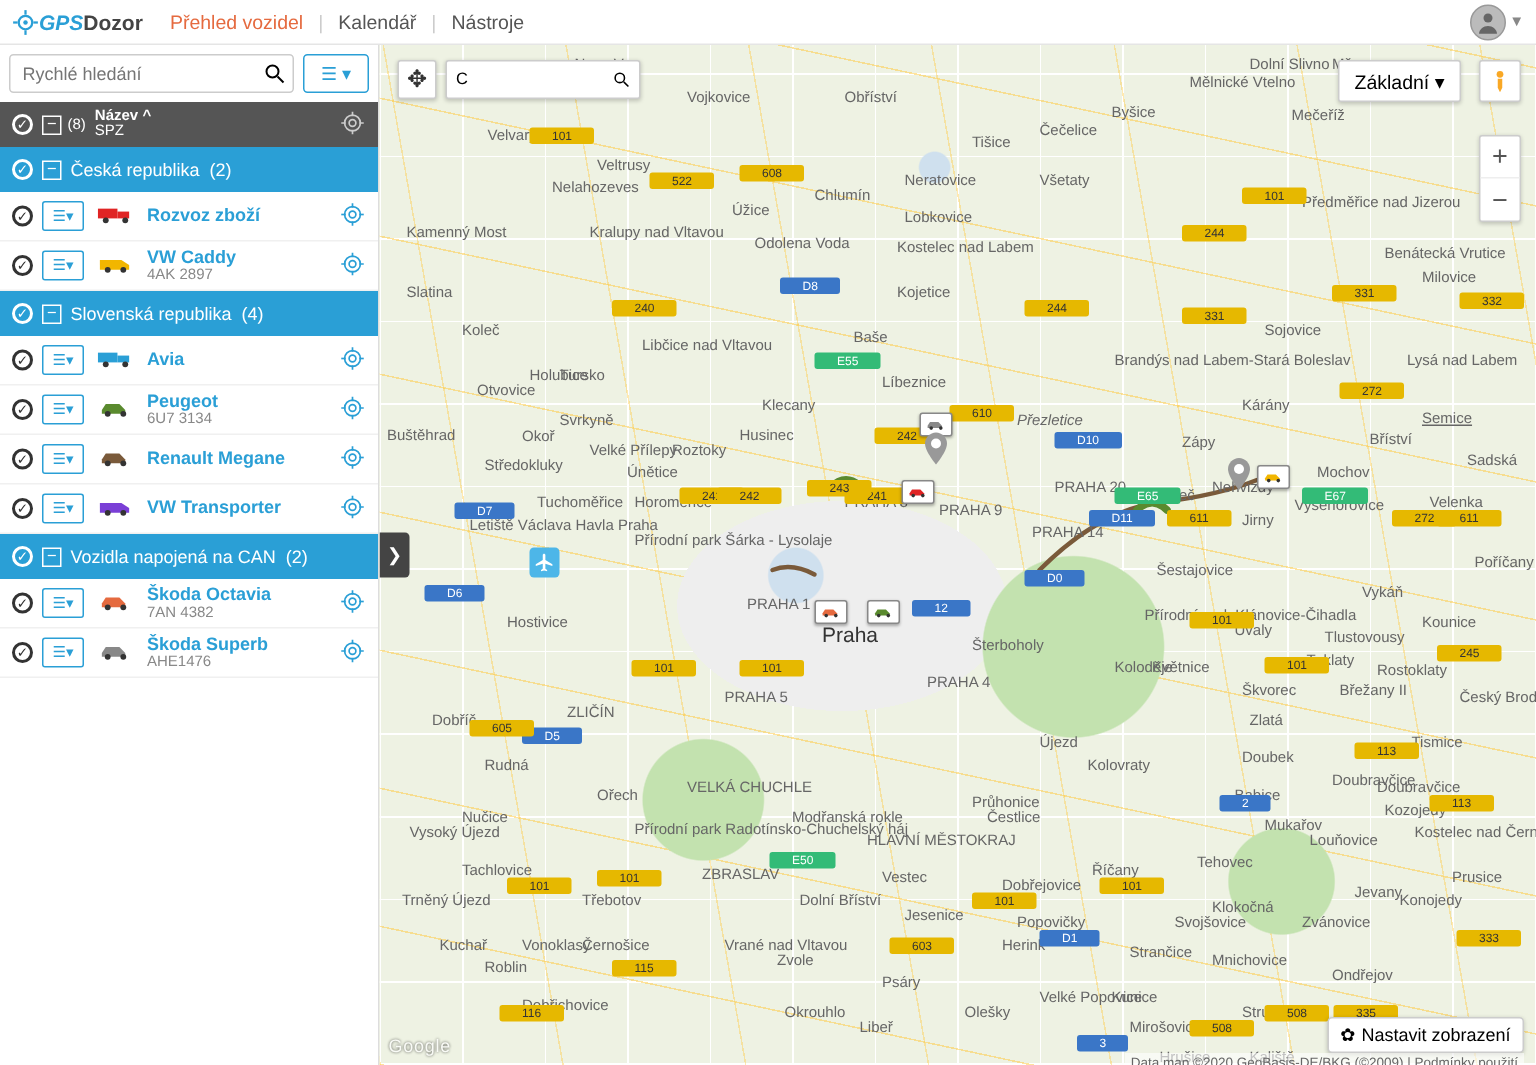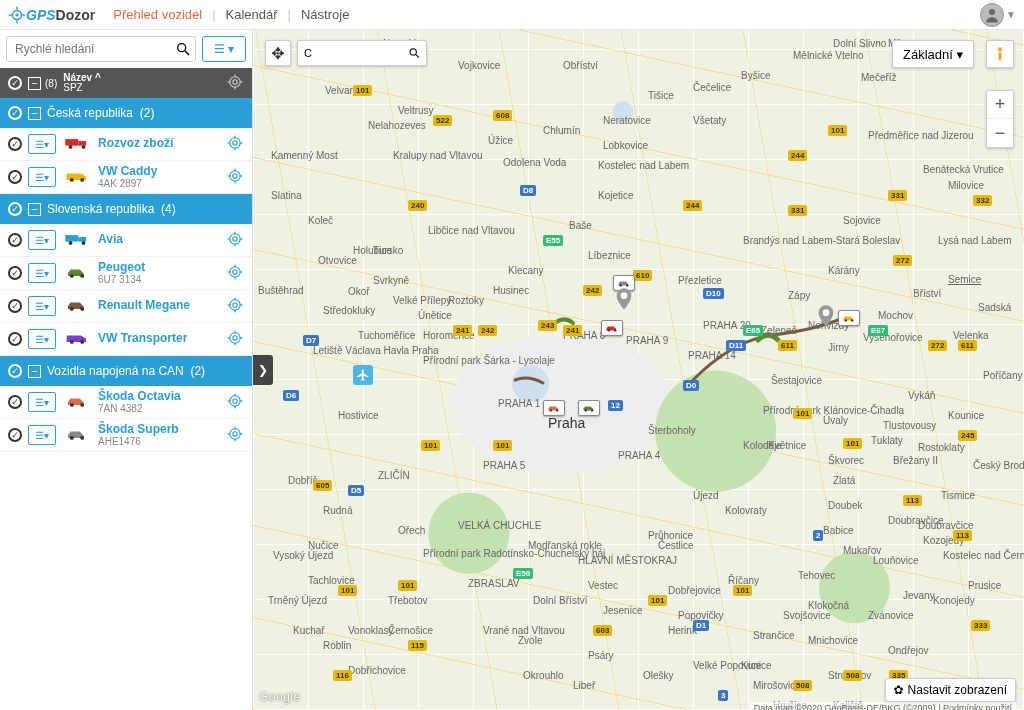--- a/index.html
+++ b/index.html
@@ -96,21 +96,21 @@
 .attribution { position:absolute; bottom:-4px; right:8px; font-size:9px; color:#666; background:rgba(255,255,255,.6); padding:1px 4px; }
 .google-logo { position:absolute; bottom:6px; left:6px; font-size:12px; color:#fff; text-shadow:0 0 2px #000; font-weight:500; letter-spacing:.5px; opacity:.7; }
 
 .expand-handle { position:absolute; top:50%; left:0; transform:translateY(-50%); width:20px; height:30px; background:#444; color:#fff; display:flex; align-items:center; justify-content:center; border-radius:0 3px 3px 0; cursor:pointer; font-size:12px; }
 
 
 .city-label { position:absolute; font-size:10px; color:#666; white-space:nowrap; pointer-events:none; }
 .city-label.big { font-size:14px; color:#333; font-weight:500; }
 
 
-.shield { position:absolute; font-size:8px; color:#fff; padding:1px 3px; border-radius:2px; pointer-events:none;font-weight:bold; }
+.shield { position:absolute; font-size:8px; color:#fff; padding:1px 15px; border-radius:2px; pointer-events:none; }
 .shield.hw { background:#3b7; }
 .shield.nat { background:#e6b800; color:#333; }
 .shield.blue { background:#3a76c7; }
 
 
 .vmarker { position:absolute; width:22px; height:16px; background:#fff; border:1px solid #888; border-radius:2px; display:flex; align-items:center; justify-content:center; font-size:10px; box-shadow:0 1px 2px rgba(0,0,0,.3); }
 .poi-pin { position:absolute; width:16px; height:22px; }
 .poi-pin svg { width:100%; height:100%; }
 
 
@@ -512,21 +512,21 @@
         <div class="city-label" style="left: 120px; top: 245px;">Svrkyně</div>
         <div class="city-label" style="left: 70px; top: 275px;">Středokluky</div>
         <div class="city-label" style="left: 105px; top: 300px;">Tuchoměřice</div>
         <div class="city-label" style="left: 5px; top: 255px;">Buštěhrad</div>
         <div class="city-label" style="left: 65px; top: 225px;">Otvovice</div>
         <div class="city-label" style="left: 95px; top: 256px;">Okoř</div>
         <div class="city-label" style="left: 175px; top: 195px;">Libčice nad Vltavou</div>
         <div class="city-label" style="left: 235px; top: 105px;">Úžice</div>
         <div class="city-label" style="left: 290px; top: 95px;">Chlumín</div>
         <div class="city-label" style="left: 395px; top: 395px;">Šterboholy</div>
-        <div class="city-label" style="left: 425px; top: 245px;">Přezletice</div>
+        <div class="city-label" style="left: 425px; top: 245px; font-style: italic;">Přezletice</div>
         <div class="city-label" style="left: 350px; top: 110px;">Lobkovice</div>
         <div class="city-label" style="left: 325px; top: 525px;">HLAVNÍ MĚSTOKRAJ</div>
         <div class="shield hw" style="left: 290px; top: 205px;">E55</div>
         <div class="shield blue" style="left: 267px; top: 155px;">D8</div>
         <div class="shield hw" style="left: 490px; top: 295px;">E65</div>
         <div class="shield hw" style="left: 615px; top: 295px;">E67</div>
         <div class="shield hw" style="left: 260px; top: 538px;">E50</div>
         <div class="shield blue" style="left: 440px; top: 590px;">D1</div>
         <div class="shield blue" style="left: 95px; top: 455px;">D5</div>
         <div class="shield blue" style="left: 30px; top: 360px;">D6</div>

